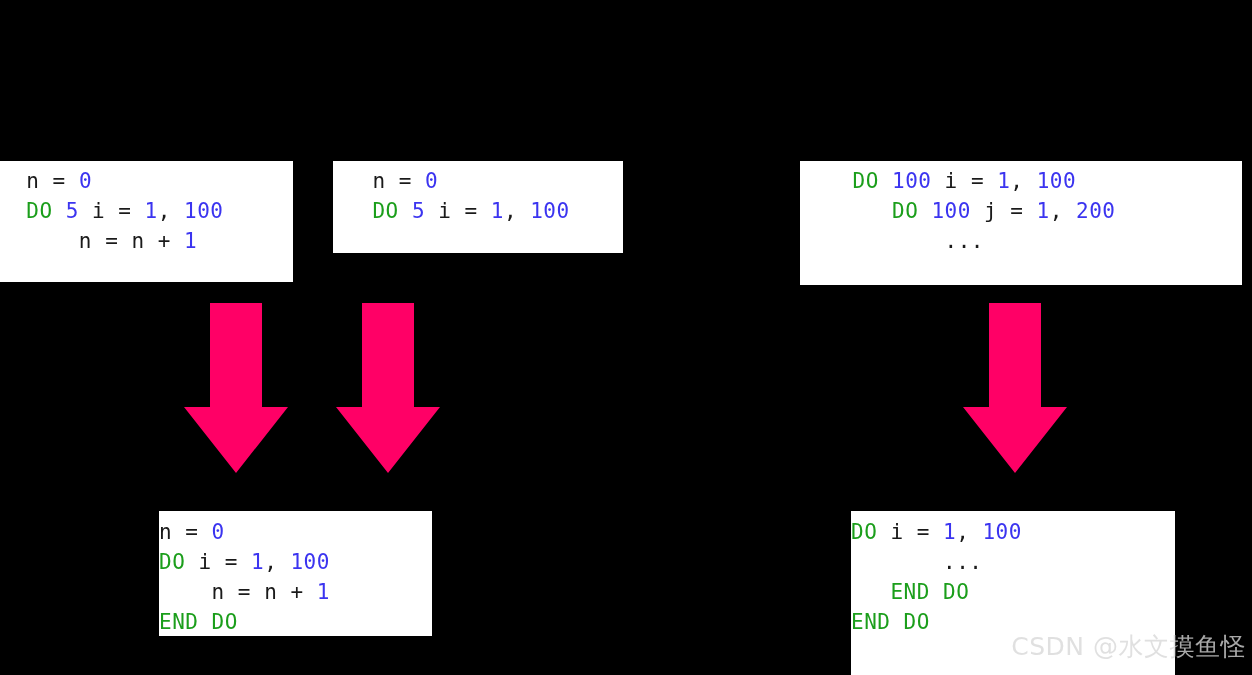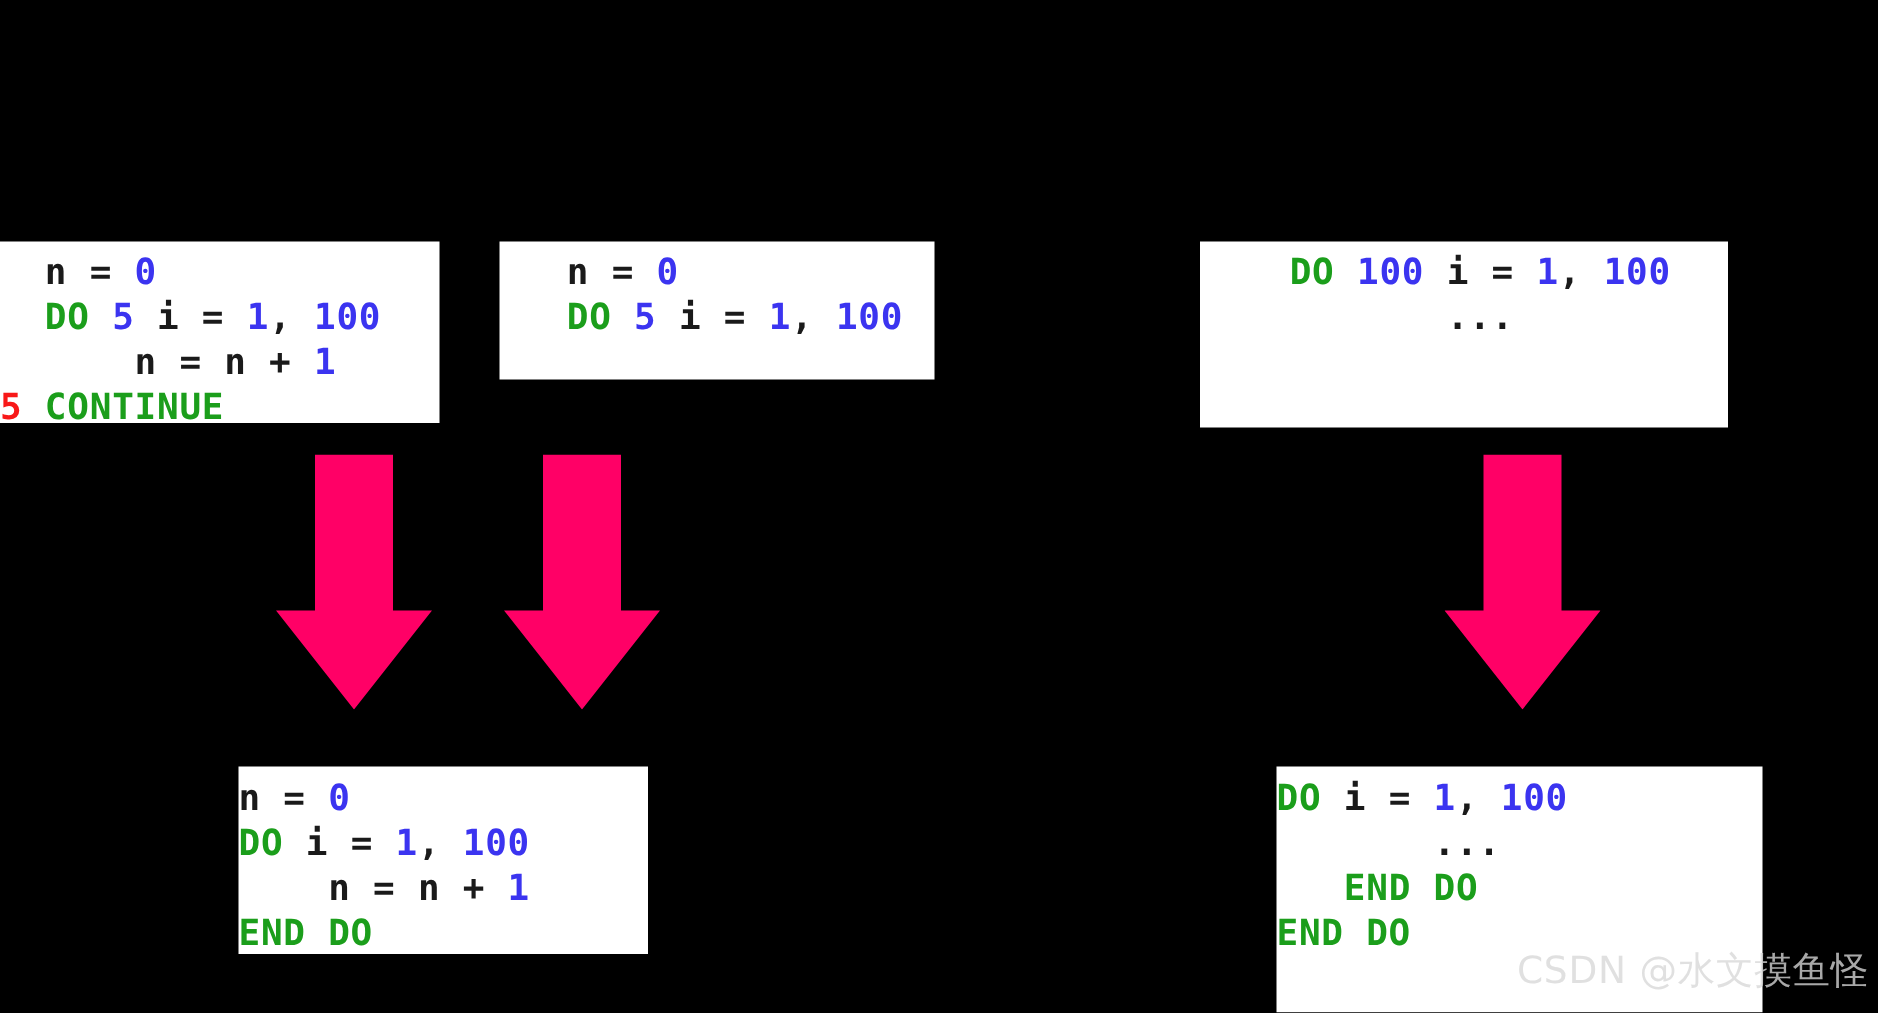--- a/index.html
+++ b/index.html
@@ -18,36 +18,35 @@
   .code-block {
     position: absolute;
     background: #ffffff;
     box-sizing: border-box;
     padding: 0;
   }
 
   .code-line {
     white-space: pre;
     font-family: "DejaVu Sans Mono", monospace;
-    font-size: 24px;
+    font-size: 21px;
     line-height: 30px;
     letter-spacing: 0.5px;
     color: #1a1a1a;
-    font-weight: bold;
   }
 
   .kw   { color: #1b9e1b; }   
   .num  { color: #3b34f0; }   
   .lbl  { color: #f81818; }   
   .pln  { color: #1a1a1a; }   
 
   
   #block-top-left     { left: 0px;   top: 161px; width: 293px;  height: 121px; padding: 5px 0 0 0; }
   #block-top-middle   { left: 333px; top: 161px; width: 290px;  height: 92px;  padding: 5px 0 0 0; }
-  #block-top-right    { left: 800px; top: 161px; width: 352px;  height: 124px; padding: 5px 0 0 0; }
+  #block-top-right    { left: 800px; top: 161px; width: 442px;  height: 124px; padding: 5px 0 0 0; }
   #block-bottom-left  { left: 159px; top: 511px; width: 273px;  height: 125px; padding: 6px 0 0 0; }
   #block-bottom-right { left: 851px; top: 511px; width: 324px;  height: 164px; padding: 6px 0 0 0; }
 
   
   .arrow {
     position: absolute;
   }
   .arrow svg { display: block; }
 
   #arrow-left   { left: 184px; top: 303px; width: 104px; height: 170px; }
@@ -68,30 +67,30 @@
     pointer-events: none;
   }
 </style>
 </head>
 <body style="background: rgb(0, 0, 0);">
 
 <div class="code-block" id="block-top-left">
     <div class="code-line"><span class="pln">  </span><span class="pln">n = </span><span class="num">0</span></div>
     <div class="code-line"><span class="pln">  </span><span class="kw">DO </span><span class="num">5</span><span class="pln"> i = </span><span class="num">1</span><span class="pln">, </span><span class="num">100</span></div>
     <div class="code-line"><span class="pln">      </span><span class="pln">n = n + </span><span class="num">1</span></div>
-    <div class="code-line"><span class="lbl">5</span><span class="pln"> </span><span class="kw">CONTINUE</span></div>
   </div>
 
 <div class="code-block" id="block-top-middle">
     <div class="code-line"><span class="pln">   </span><span class="pln">n = </span><span class="num">0</span></div>
     <div class="code-line"><span class="pln">   </span><span class="kw">DO </span><span class="num">5</span><span class="pln"> i = </span><span class="num">1</span><span class="pln">, </span><span class="num">100</span></div>
   </div>
 
 <div class="code-block" id="block-top-right">
     <div class="code-line"><span class="pln">    </span><span class="kw">DO </span><span class="num">100</span><span class="pln"> i = </span><span class="num">1</span><span class="pln">, </span><span class="num">100</span></div>
+    <div class="code-line"><span class="pln">       </span><span class="kw">DO </span><span class="num">100</span><span class="pln"> j = </span><span class="num">1</span><span class="pln">, </span><span class="num">200</span></div>
     <div class="code-line"><span class="pln">           </span><span class="pln">...</span></div>
   </div>
 
 <div class="arrow" id="arrow-left">
   <svg viewBox="0 0 104 170" width="104" height="170" aria-hidden="true">
     <polygon points="26,0 78,0 78,104 104,104 52,170 0,104 26,104" fill="#ff0066"></polygon>
   </svg>
 </div>
 <div class="arrow" id="arrow-middle">
   <svg viewBox="0 0 104 170" width="104" height="170" aria-hidden="true">

